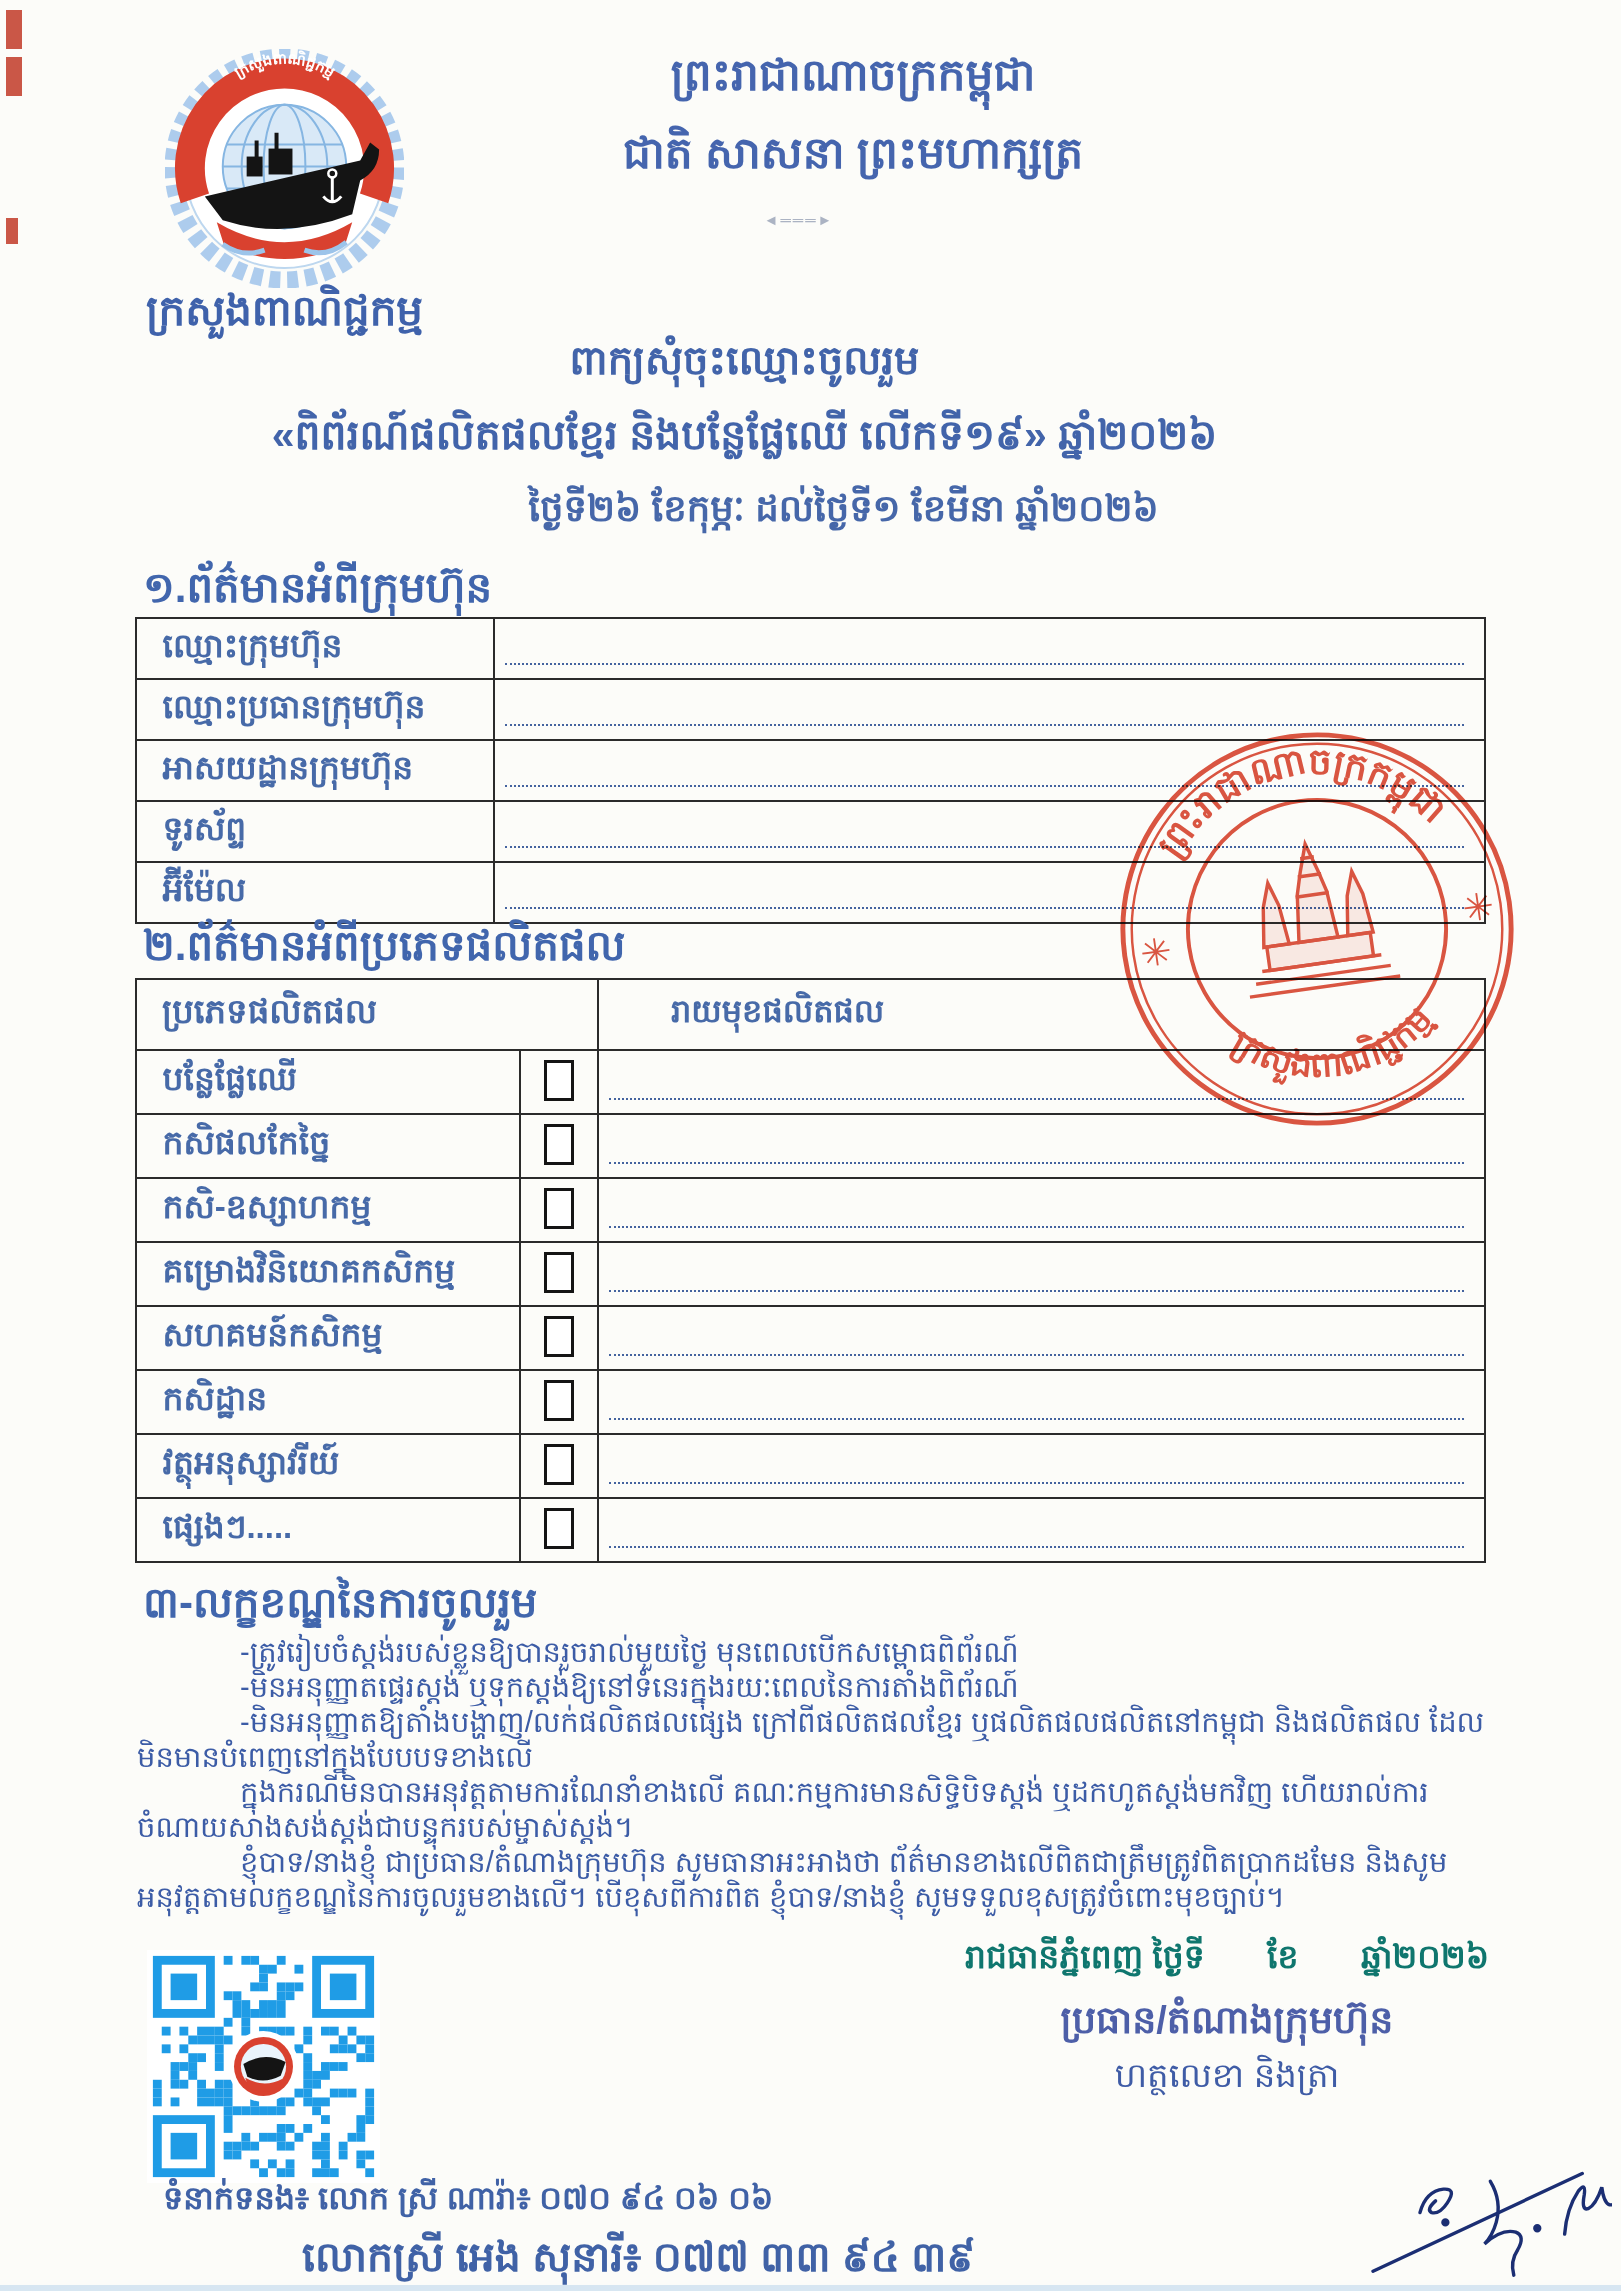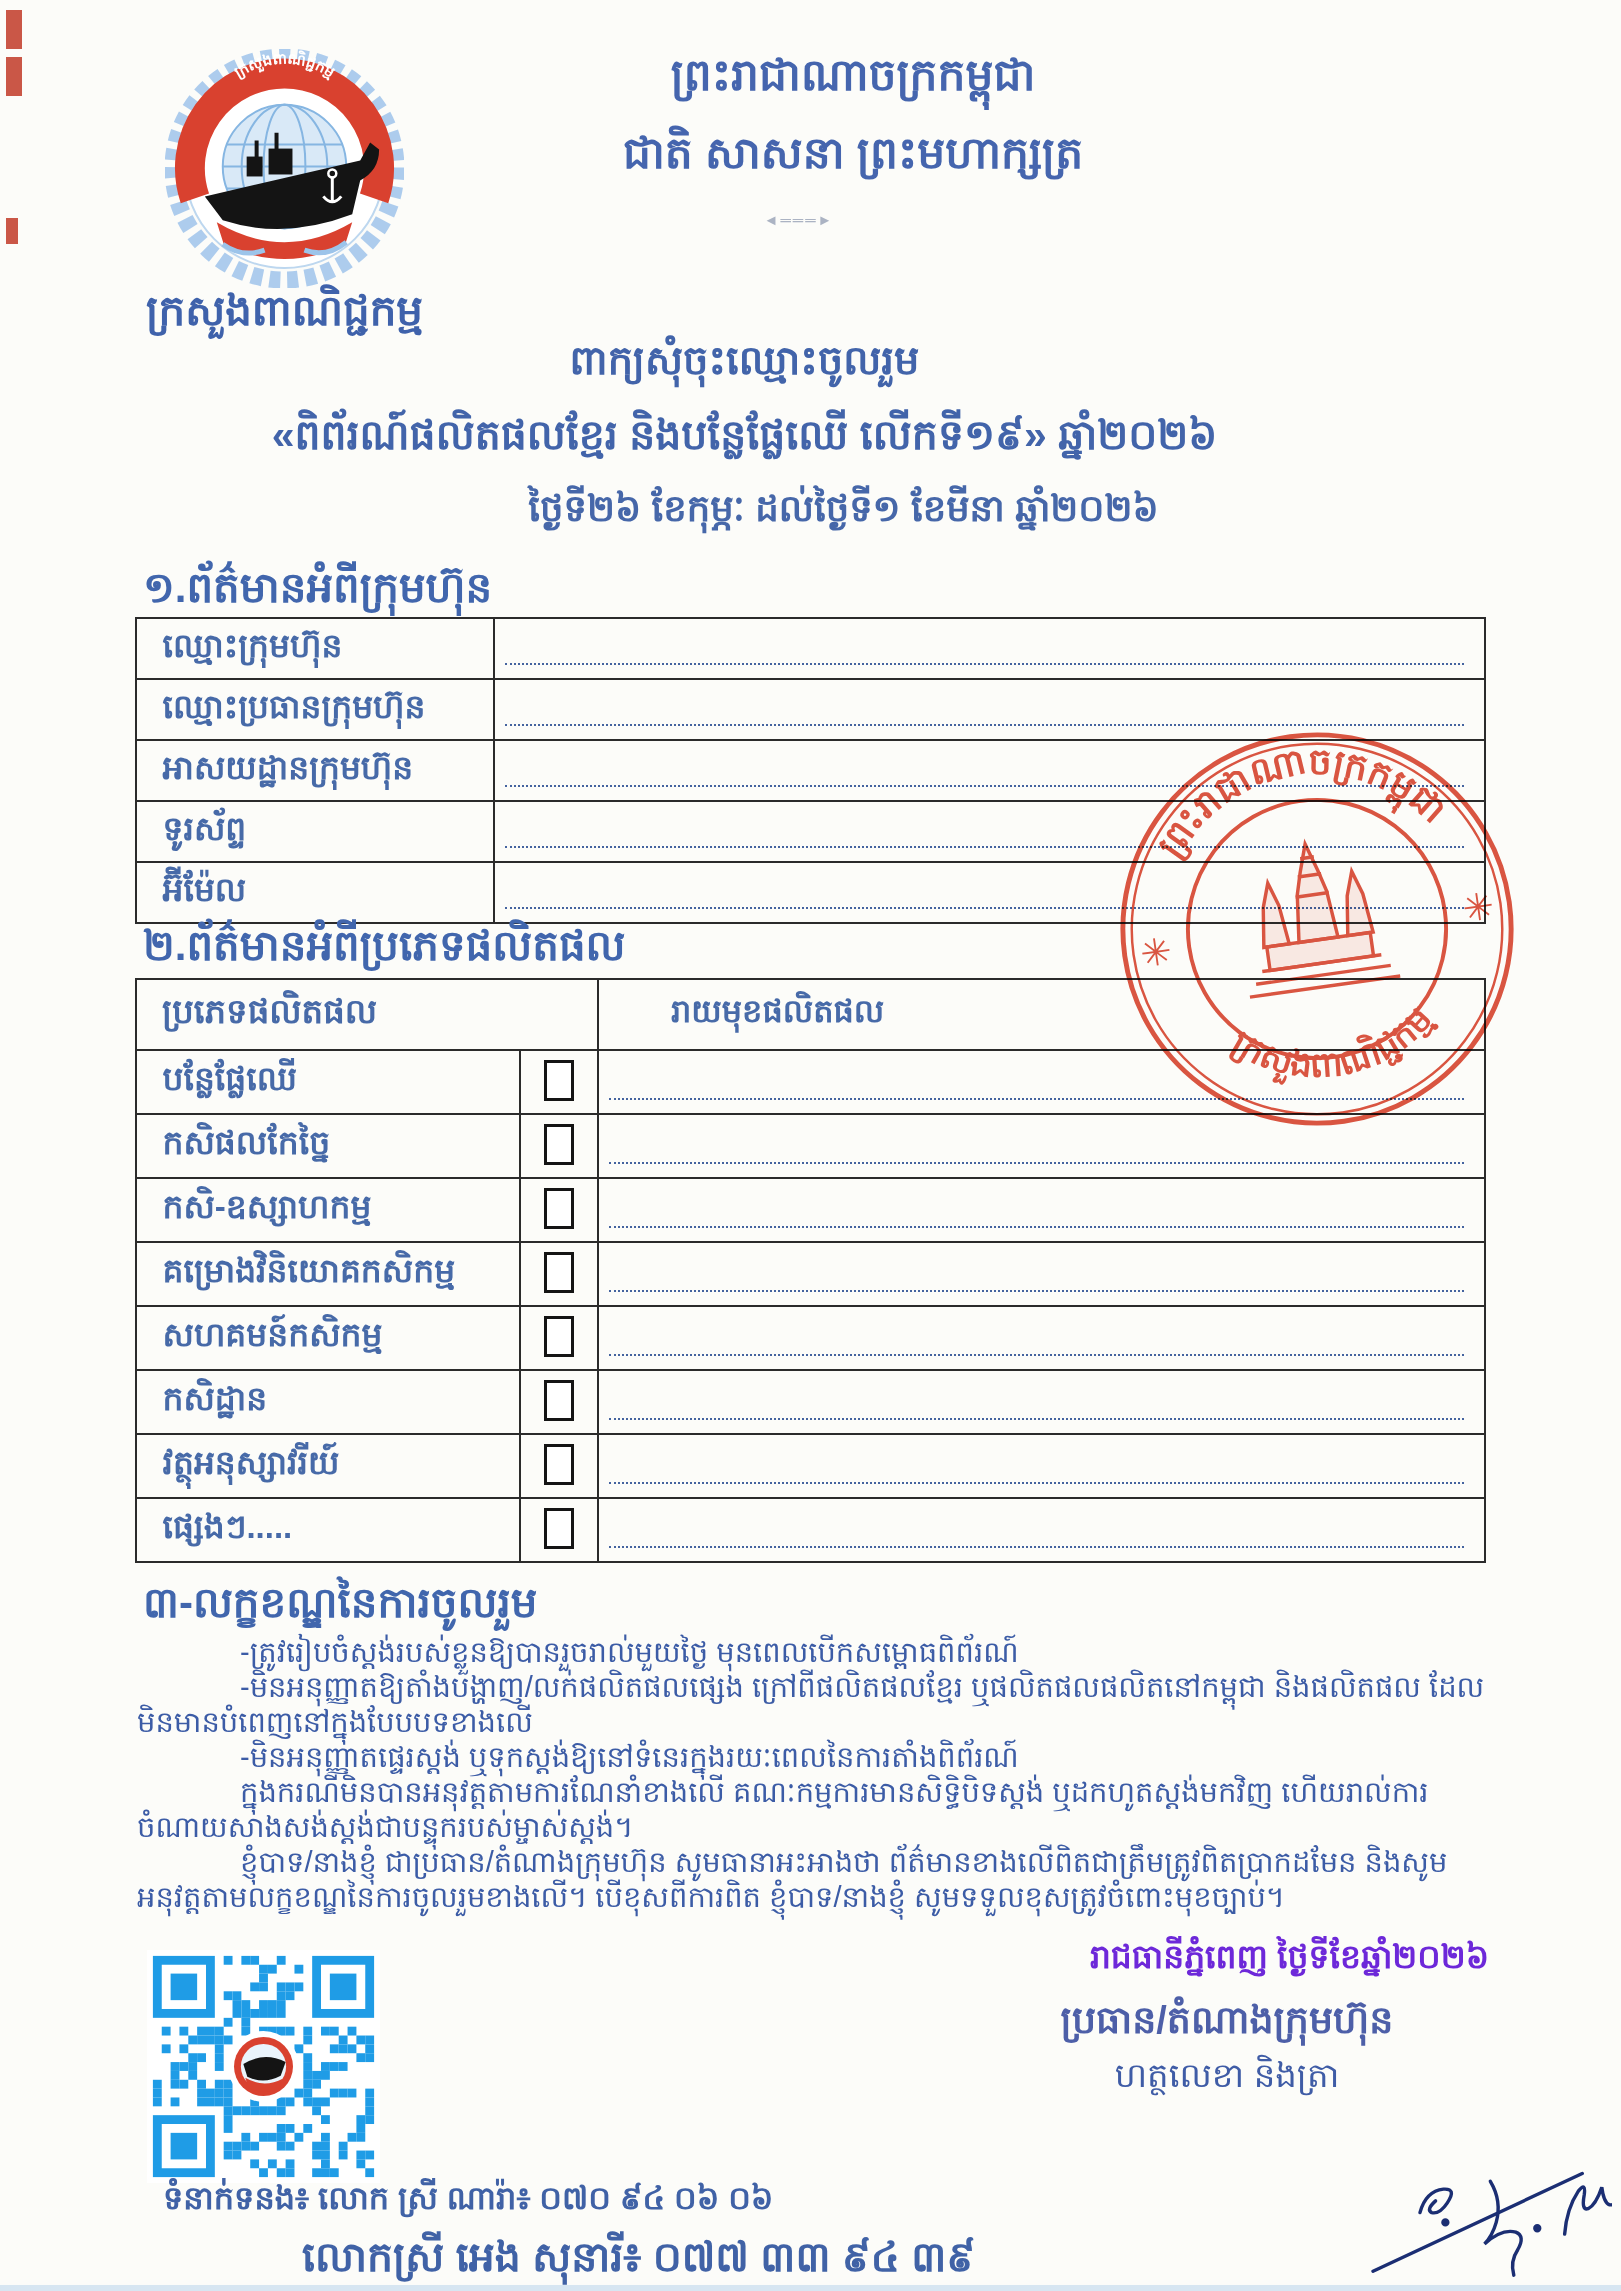--- a/index.html
+++ b/index.html
@@ -41,21 +41,21 @@
   .h1{padding-left:25px;font-size:34px;color:#476aa8;font-weight:600;}
   .h2{padding-left:72px;font-size:32px;color:#476aa8;font-weight:600;margin-top:23px;}
   .cbcell{text-align:center;vertical-align:middle;}
   .checkbox{display:inline-block;width:24.5px;height:35px;border:3.4px solid #141414;background:#fff;}
 
   .conditions{position:absolute;left:137px;top:1635px;width:1353px;
       font-size:29px;line-height:35px;color:#3c5ca6;font-weight:500;}
   .conditions p{margin:0;text-indent:103px;}
 
   .dateline{position:absolute;left:965px;top:1936px;width:524px;display:flex;
-      justify-content:flex-end;font-size:33px;color:#6d28d9;font-weight:600;}
+      justify-content:space-between;font-size:33px;color:#0f766e;font-weight:600;}
   .signer-title{position:absolute;left:965px;top:1996px;width:524px;text-align:center;
       font-size:38px;font-weight:bold;color:#4d5fa8;}
   .sig-caption{position:absolute;left:965px;top:2054px;width:524px;text-align:center;
       font-size:34px;color:#3f5ca6;font-weight:500;}
 
   .qr{position:absolute;left:147px;top:1950px;}
   .contact1{position:absolute;left:163px;top:2178px;font-size:32px;color:#4062a6;font-weight:600;}
   .contact2{position:absolute;left:302px;top:2231px;font-size:41px;color:#4062a6;font-weight:600;}
 
   .stamp{position:absolute;left:1115px;top:727px;opacity:.9;mix-blend-mode:multiply;
@@ -219,22 +219,22 @@
       <td class="val">
             <div class="dots"></div>
           </td>
     </tr>
   </tbody>
     </table>
 
   <div class="sec-head" id="sh3">៣-លក្ខខណ្ឌនៃការចូលរួម</div>
   <div class="conditions">
     <p>-ត្រូវរៀបចំស្តង់របស់ខ្លួនឱ្យបានរួចរាល់មួយថ្ងៃ មុនពេលបើកសម្ពោធពិព័រណ៍</p>
+    <p>-មិនអនុញ្ញាតផ្ទេរស្តង់ ឬទុកស្តង់ឱ្យនៅទំនេរក្នុងរយៈពេលនៃការតាំងពិព័រណ៍</p>
     <p>-មិនអនុញ្ញាតឱ្យតាំងបង្ហាញ/លក់ផលិតផលផ្សេង ក្រៅពីផលិតផលខ្មែរ ឬផលិតផលផលិតនៅកម្ពុជា និងផលិតផល ដែលមិនមានបំពេញនៅក្នុងបែបបទខាងលើ</p>
-    <p>-មិនអនុញ្ញាតផ្ទេរស្តង់ ឬទុកស្តង់ឱ្យនៅទំនេរក្នុងរយៈពេលនៃការតាំងពិព័រណ៍</p>
     <p>ក្នុងករណីមិនបានអនុវត្តតាមការណែនាំខាងលើ គណៈកម្មការមានសិទ្ធិបិទស្តង់ ឬដកហូតស្តង់មកវិញ ហើយរាល់ការចំណាយសាងសង់ស្តង់ជាបន្ទុករបស់ម្ចាស់ស្តង់។</p>
     <p>ខ្ញុំបាទ/នាងខ្ញុំ ជាប្រធាន/តំណាងក្រុមហ៊ុន សូមធានាអះអាងថា ព័ត៌មានខាងលើពិតជាត្រឹមត្រូវពិតប្រាកដមែន និងសូមអនុវត្តតាមលក្ខខណ្ឌនៃការចូលរួមខាងលើ។ បើខុសពីការពិត ខ្ញុំបាទ/នាងខ្ញុំ សូមទទួលខុសត្រូវចំពោះមុខច្បាប់។</p>
   </div>
 
   <div class="dateline">
     <span>រាជធានីភ្នំពេញ ថ្ងៃទី</span>
     <span>ខែ</span>
     <span>ឆ្នាំ២០២៦</span>
   </div>
   <div class="signer-title">ប្រធាន/តំណាងក្រុមហ៊ុន</div>

